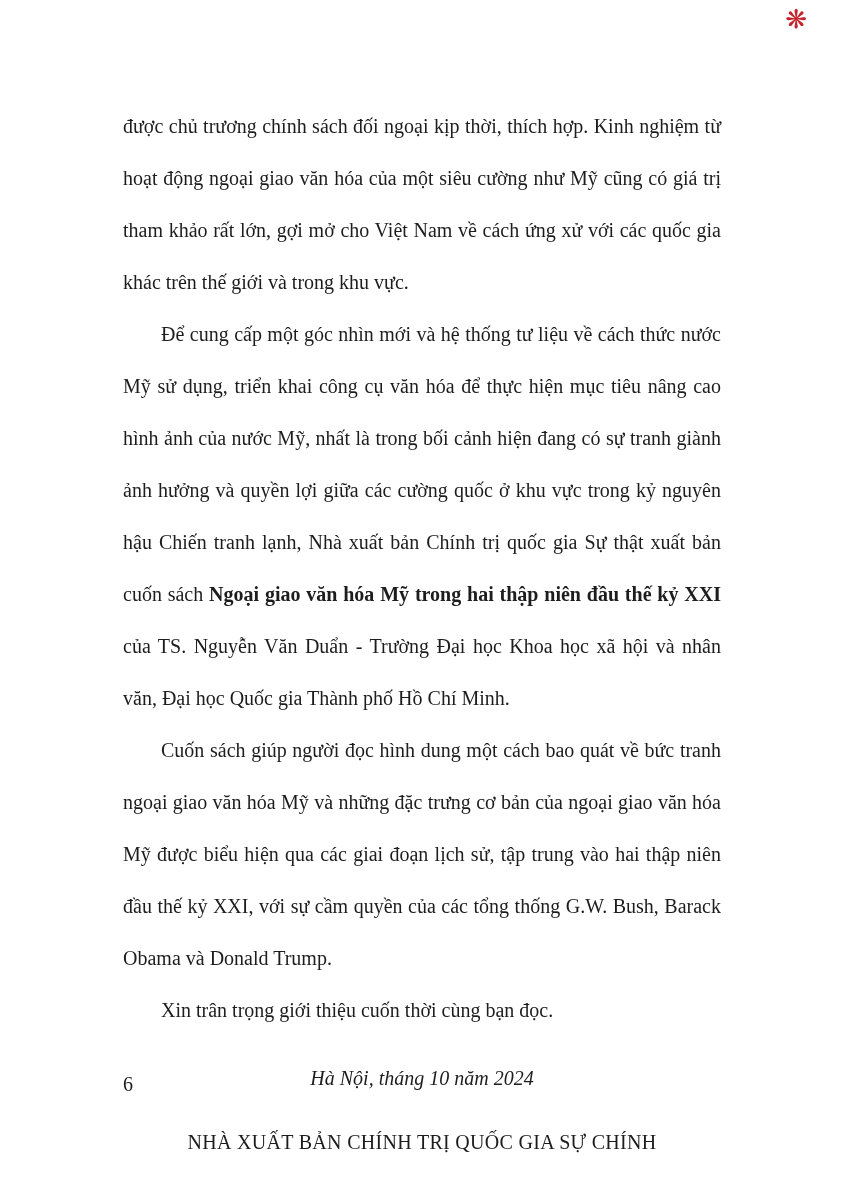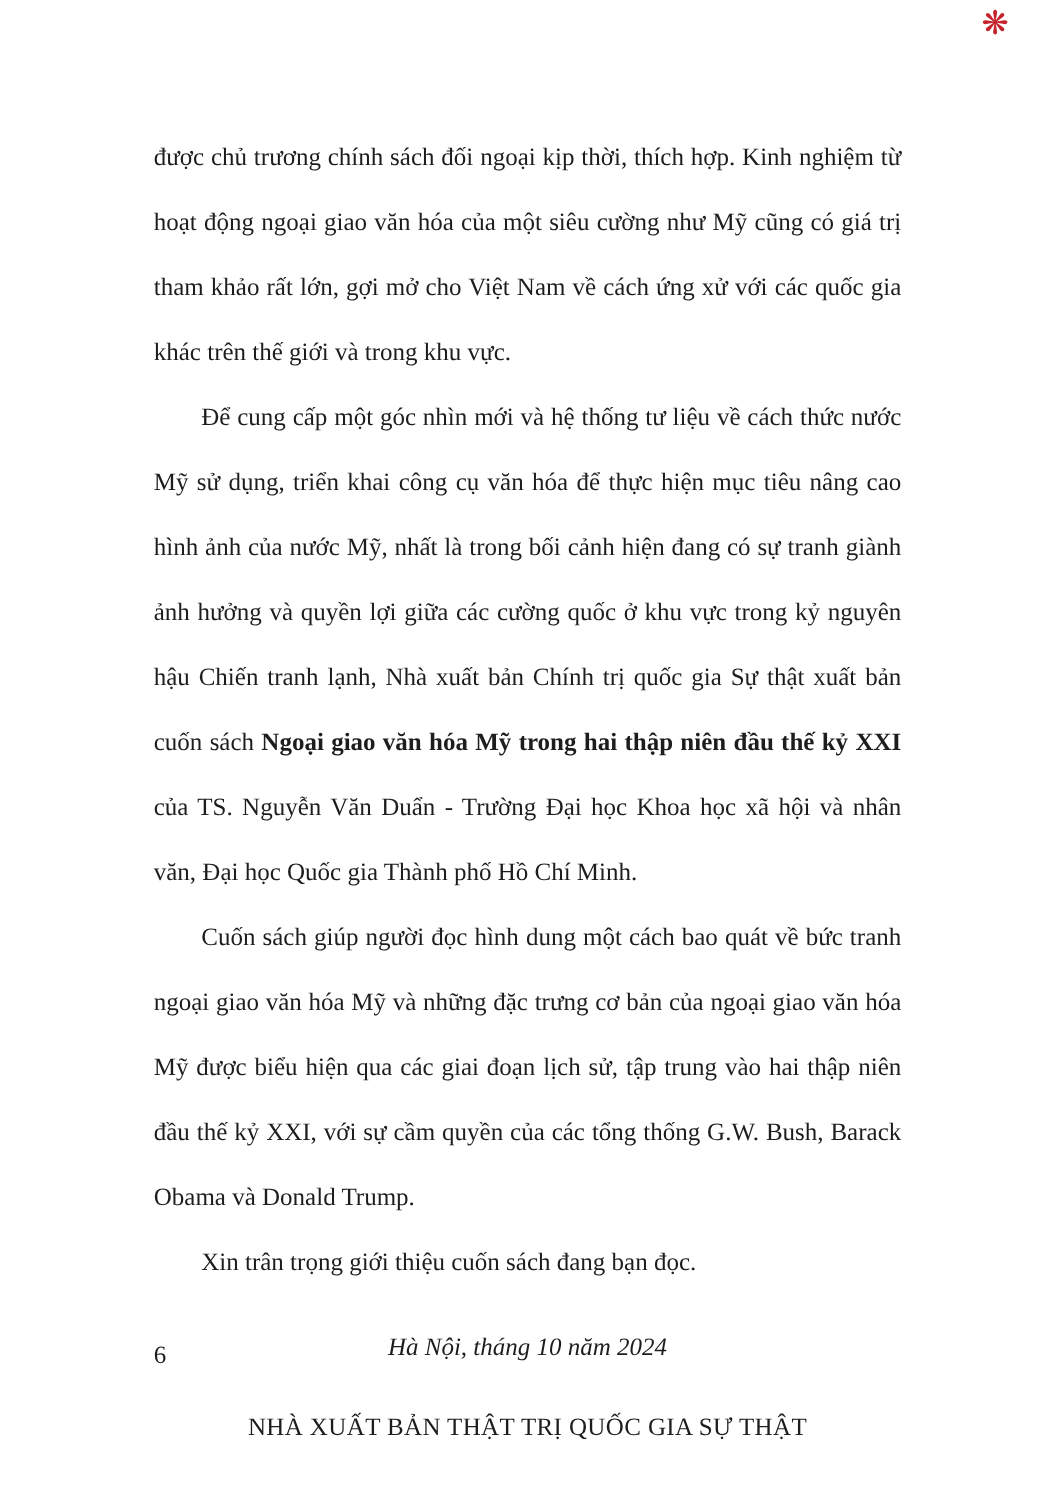--- a/index.html
+++ b/index.html
@@ -71,23 +71,23 @@
   <span class="ornament" style="color: rgb(196, 35, 43);">❋</span>
 
   <div class="text-block">
 
     <p class="para">được chủ trương chính sách đối ngoại kịp thời, thích hợp. Kinh nghiệm từ hoạt động ngoại giao văn hóa của một siêu cường như Mỹ cũng có giá trị tham khảo rất lớn, gợi mở cho Việt Nam về cách ứng xử với các quốc gia khác trên thế giới và trong khu vực.</p>
 
     <p class="para indent"><span>Để cung cấp một góc nhìn mới và hệ thống tư liệu về cách thức nước Mỹ sử dụng, triển khai công cụ văn hóa để thực hiện mục tiêu nâng cao hình ảnh của nước Mỹ, nhất là trong bối cảnh hiện đang có sự tranh giành ảnh hưởng và quyền lợi giữa các cường quốc ở khu vực trong kỷ nguyên hậu Chiến tranh lạnh, Nhà xuất bản Chính trị quốc gia Sự thật xuất bản cuốn sách </span><span class="book-title">Ngoại giao văn hóa Mỹ trong hai thập niên đầu thế kỷ XXI</span><span> của TS. Nguyễn Văn Duẩn - Trường Đại học Khoa học xã hội và nhân văn, Đại học Quốc gia Thành phố Hồ Chí Minh.</span></p>
 
     <p class="para indent">Cuốn sách giúp người đọc hình dung một cách bao quát về bức tranh ngoại giao văn hóa Mỹ và những đặc trưng cơ bản của ngoại giao văn hóa Mỹ được biểu hiện qua các giai đoạn lịch sử, tập trung vào hai thập niên đầu thế kỷ XXI, với sự cầm quyền của các tổng thống G.W. Bush, Barack Obama và Donald Trump.</p>
 
-    <p class="para indent">Xin trân trọng giới thiệu cuốn sách đang bạn đọc.</p>
+    <p class="para indent">Xin trân trọng giới thiệu cuốn thời cùng bạn đọc.</p>
 
     <p class="dateline">Hà Nội, tháng 10 năm 2024</p>
 
-    <p class="publisher">NHÀ XUẤT BẢN THẬT TRỊ QUỐC GIA SỰ THẬT</p>
+    <p class="publisher">NHÀ XUẤT BẢN CHÍNH TRỊ QUỐC GIA SỰ CHÍNH</p>
 
   </div>
 
   <div class="page-number">6</div>
 
 </div>
 
 </body></html>

